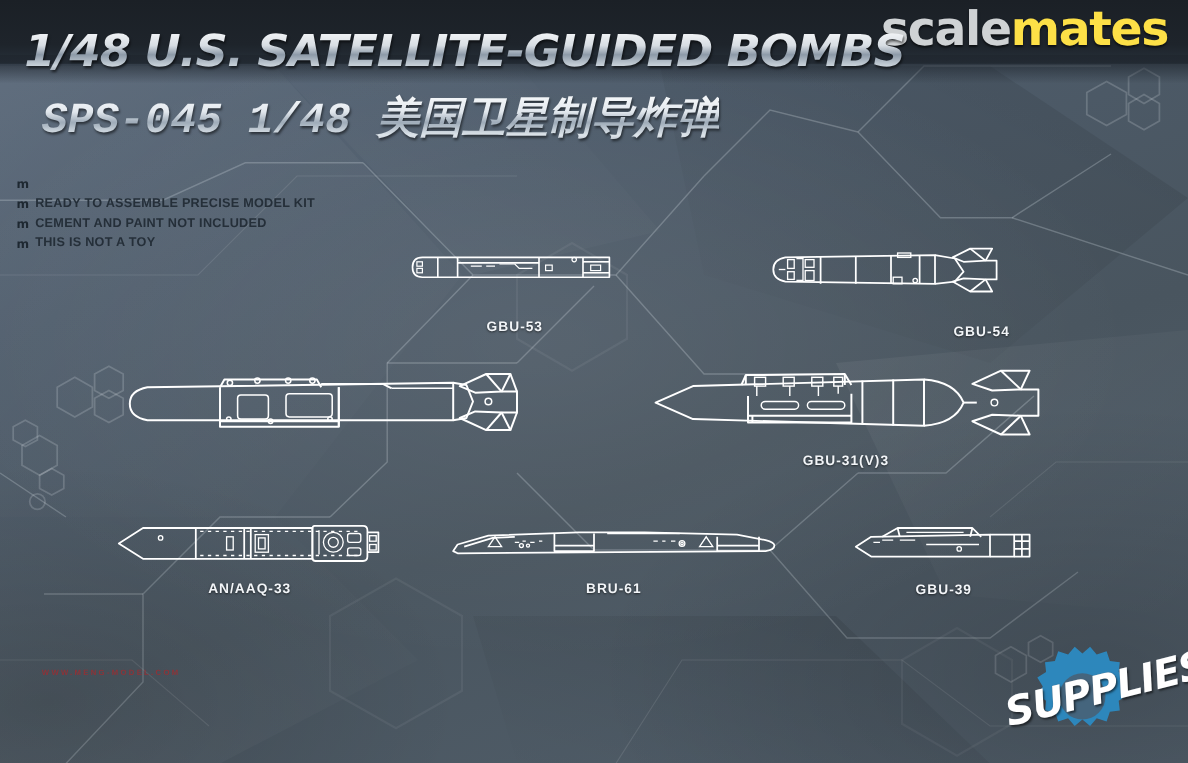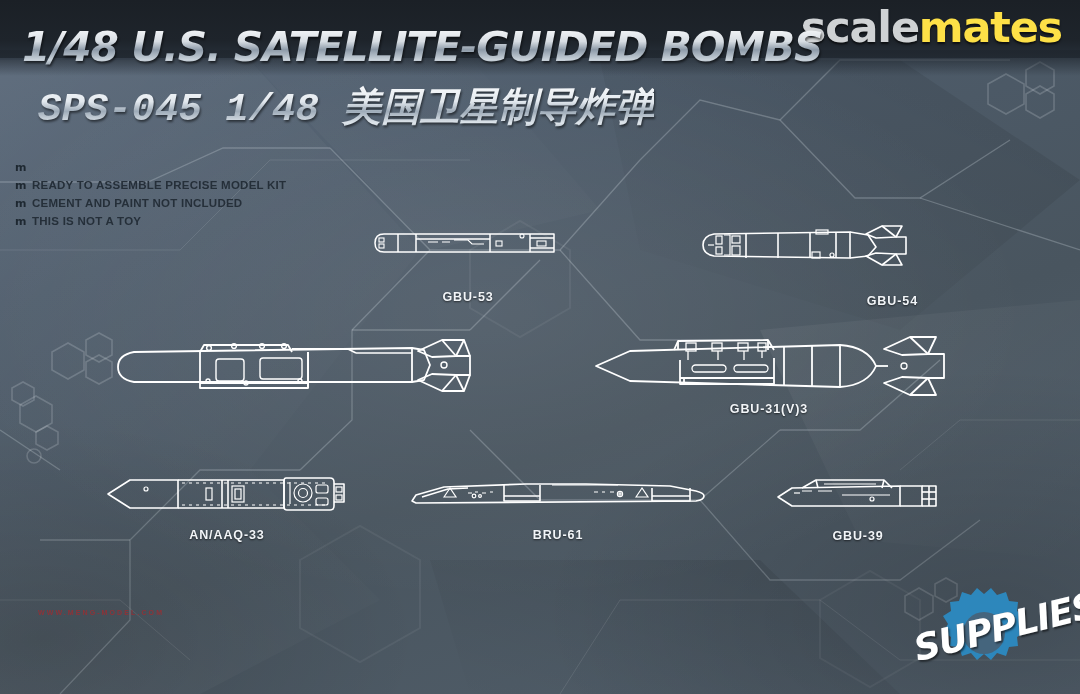--- a/index.html
+++ b/index.html
@@ -397,21 +397,21 @@
         <rect x="124" y="11" width="10" height="8"></rect>
         <rect x="150" y="11" width="10" height="8"></rect>
         <rect x="170" y="11" width="8" height="8"></rect>
         <path d="M100,19 L100,28 M130,19 L130,28 M156,19 L156,28 M174,19 L174,26"></path>
 
         <rect x="104" y="33" width="34" height="7" rx="3.5"></rect>
         <rect x="146" y="33" width="34" height="7" rx="3.5"></rect>
         <circle cx="316" cy="34" r="3"></circle>
       </g>
     </svg>
-    <div class="item-label" style="top:70px;">GBU-31(V)3</div>
+    <div class="item-label" style="top:80px;">GBU-31(V)3</div>
   </div>
 
   <div class="item" style="left:104px; top:472px; width:246px;">
     <svg width="246" height="46" viewBox="0 0 246 46">
       <g fill="none" stroke="#ffffff" stroke-width="1.6" stroke-linejoin="round">
 
         <path d="M4,22 L26,8 L74,8 L74,36 L26,36 Z"></path>
 
         <path d="M74,8 L180,8 L180,36 L74,36"></path>
         <line x1="118" y1="8" x2="118" y2="36"></line>

